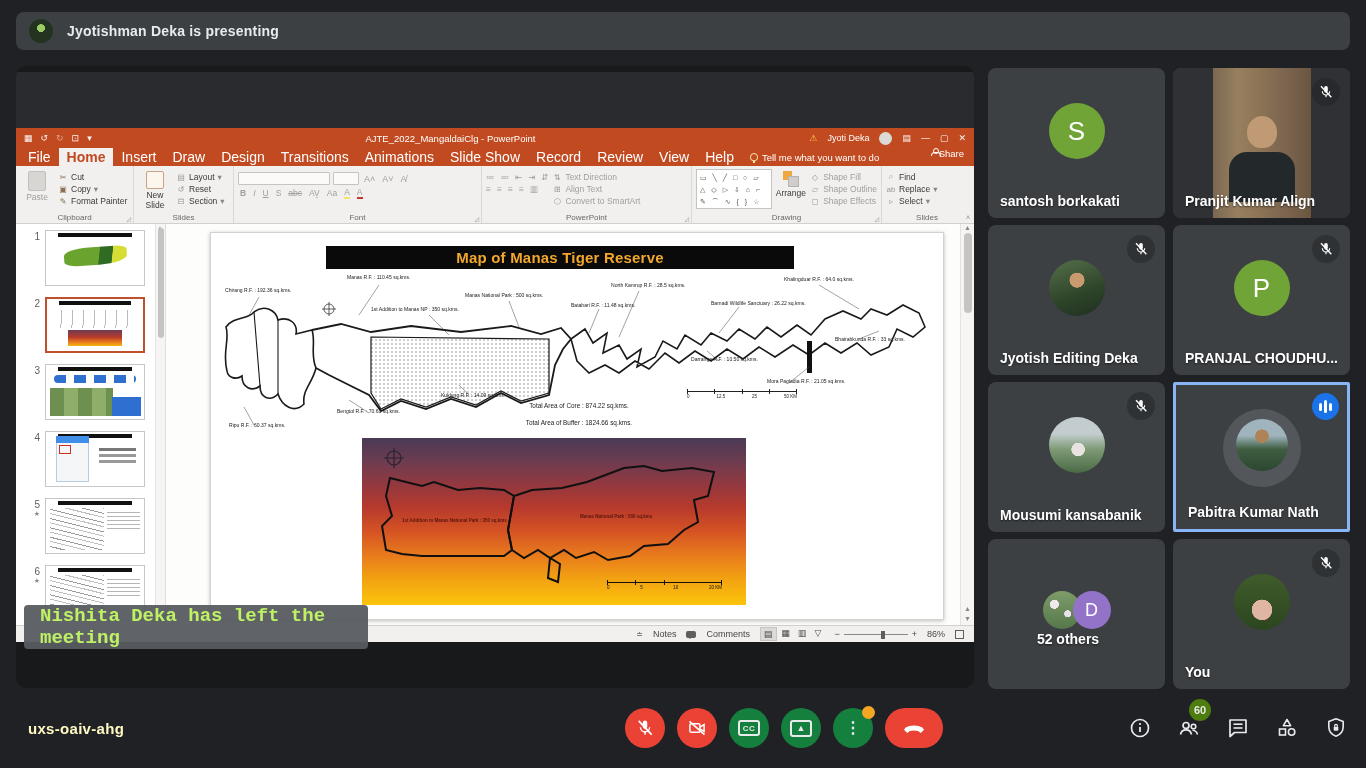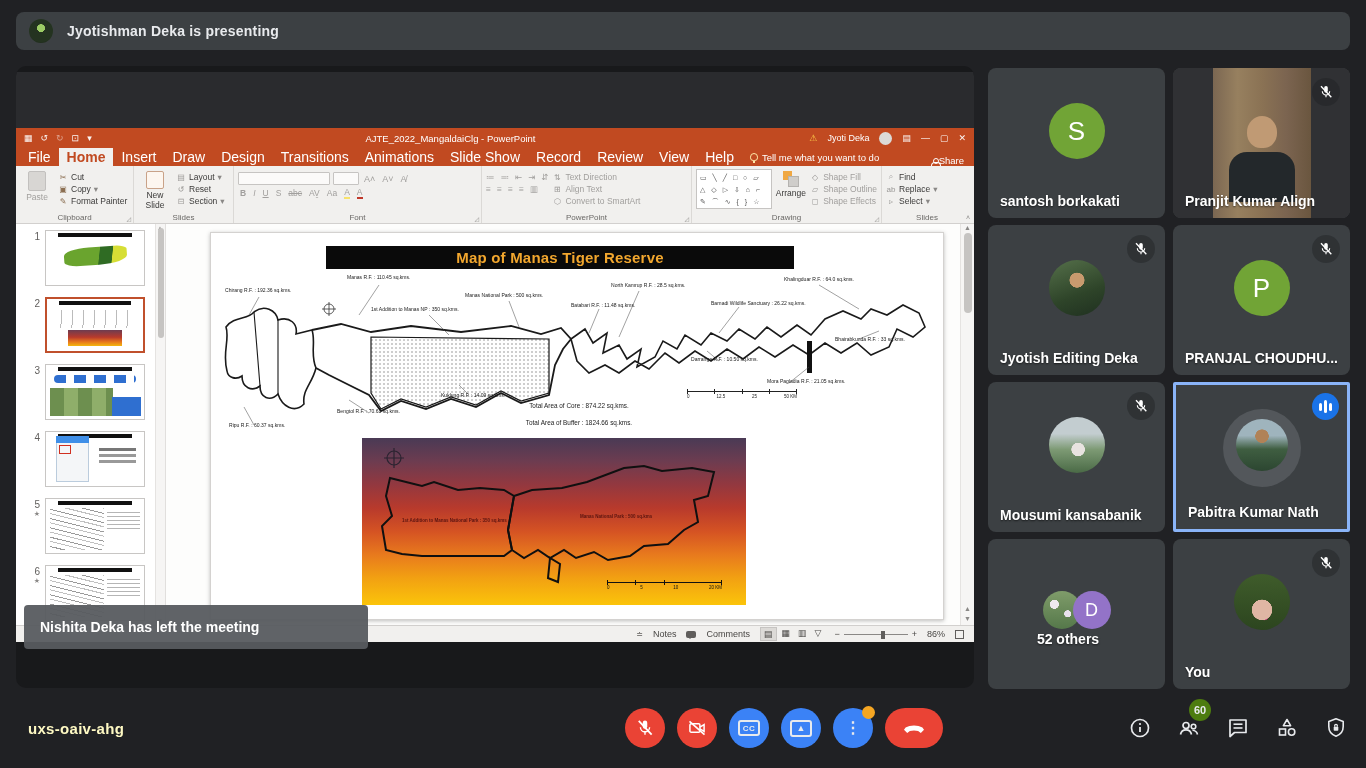--- a/index.html
+++ b/index.html
@@ -28,21 +28,21 @@
   .tb-avatar { width:13px; height:13px; border-radius:50%; background:#dcdad7; }
   .winbtn { font-size:9px; opacity:.95; }
 
   .ppt-menubar { height:18px; background:#c14a21; display:flex; align-items:stretch; padding-left:4px; color:#fff; }
   .mtab { padding:0 8px; font-size:14px; display:flex; align-items:center; cursor:default; }
   .mtab.active { background:#f1f0ee; color:#c14a21; font-weight:bold; }
   .tellme { display:flex; align-items:center; gap:4px; padding:0 8px; font-size:9.5px; }
   .bulb { width:8px; height:8px; border:1px solid #ffe9a8; border-radius:50% 50% 40% 40%; position:relative; }
   .bulb:after { content:""; position:absolute; left:2px; bottom:-3px; width:2px; height:2px; background:#ffe9a8; }
   .mspacer { flex:1; }
-  .share-btn { display:flex; align-items:flex-end; padding:0 10px; font-size:9.5px; }
+  .share-btn { display:flex; align-items:flex-start; padding:0 10px; font-size:9.5px; }
   .person-ic { width:8px; height:8px; position:relative; }
   .person-ic:before { content:""; position:absolute; left:2px; top:0; width:4px; height:4px; border:1px solid #fff; border-radius:50%; }
   .person-ic:after { content:""; position:absolute; left:0; bottom:0; width:8px; height:3px; border:1px solid #fff; border-bottom:none; border-radius:4px 4px 0 0; }
 
   .ribbon { height:58px; background:#f1f0ee; border-bottom:1px solid #d2d0ce; display:flex; position:relative; }
   .rgroup { position:relative; border-right:1px solid #dbd9d6; padding:3px 4px 12px 4px; display:flex; gap:4px; }
   .rg-label { position:absolute; bottom:1px; left:0; right:0; text-align:center; font-size:8px; color:#6a6866; }
   .launcher { position:absolute; bottom:1px; right:2px; font-size:6px; color:#8a8886; }
   .bigbtn { display:flex; flex-direction:column; align-items:center; justify-content:flex-start; gap:2px; width:34px; padding-top:2px; }
   .bigicon { width:18px; height:20px; background:#d8d6d3; border:1px solid #c2c0be; border-radius:2px; }
@@ -138,21 +138,21 @@
   .views span { padding:1px 3px; }
   .views .pressed { background:#dcdad7; border:1px solid #c6c4c2; }
   .zoomline { display:flex; align-items:center; gap:4px; }
   .ztrack { width:64px; height:1px; background:#8a8886; position:relative; }
   .zhandle { position:absolute; left:58%; top:-3px; width:4px; height:8px; background:#605e5c; }
   .fit-ic { width:9px; height:9px; border:1px solid #605e5c; display:inline-block; }
 
   
   .toast { position:absolute; left:8px; top:539px; width:344px; height:44px; background:rgba(87,91,95,.95);
     border-radius:4px; display:flex; align-items:center; padding-left:16px; }
-  .toast span { color:#ffffff; font-size:14px; font-weight:bold; }
+  .toast span { color:#bef264; font-size:19px; font-weight:bold;font-family:Liberation Mono, monospace; }
 
   
   .tiles { position:absolute; left:988px; top:68px; display:grid;
     grid-template-columns:177px 177px; grid-template-rows:repeat(4,150px); column-gap:8px; row-gap:7px; }
   .tile { position:relative; background:#3c4043; border-radius:8px; overflow:hidden; }
   .tile.speaking { border:3px solid #8ab4f8; border-radius:2px; }
   .tile-name { position:absolute; left:12px; bottom:9px; color:#fff; font-size:14px; font-weight:bold;
     text-shadow:0 1px 2px rgba(0,0,0,.6); white-space:nowrap; max-width:160px; overflow:hidden; }
   .tile.group .tile-name { left:0; right:0; bottom:auto; top:92px; text-align:center; font-weight:bold; }
   .avatar { position:absolute; left:50%; top:42%; transform:translate(-50%,-50%); width:56px; height:56px;
@@ -184,21 +184,21 @@
   .ph-pabitra { background: radial-gradient(circle at 50% 33%, #b08257 0 15%, transparent 16%),
     linear-gradient(180deg, #9fb4bd 0 32%, #3f5e41 58%, #2c4631); }
   .ph-you { background: radial-gradient(circle at 50% 64%, #dfb6a4 0 22%, transparent 23%),
     radial-gradient(circle at 54% 74%, #c2387f 0 9%, transparent 10%),
     linear-gradient(180deg, #3f5c2b, #2c451f); }
 
   
   .bottombar { position:absolute; left:0; bottom:0; width:1366px; height:80px; display:flex; align-items:center; }
   .meet-code { position:absolute; left:28px; color:#fef9c3; font-size:15px; font-weight:bold; letter-spacing:.3px; }
   .controls { position:absolute; left:50%; transform:translateX(-58px); display:flex; gap:12px; align-items:center; }
-  .ctl { width:40px; height:40px; border-radius:50%; background:#3b82f6; display:flex; align-items:center; justify-content:center; position:relative; }
+  .ctl { width:40px; height:40px; border-radius:50%; background:#15803d; display:flex; align-items:center; justify-content:center; position:relative; }
   .ctl.red { background:#ea4335; }
   .ctl.end { width:58px; border-radius:22px; }
   .cc-box { width:22px; height:16px; border:2px solid #e8eaed; border-radius:3px; color:#e8eaed;
     font-size:8px; font-weight:bold; display:flex; align-items:center; justify-content:center; letter-spacing:.5px; }
   .present-box { width:22px; height:17px; border:2px solid #e8eaed; border-radius:3px; color:#e8eaed;
     font-size:9px; display:flex; align-items:center; justify-content:center; }
   .dots { color:#e8eaed; font-size:16px; font-weight:bold; line-height:0; letter-spacing:0; }
   .notif-dot { position:absolute; top:-2px; right:-2px; width:13px; height:13px; border-radius:50%; background:#f5a623; }
   .right-icons { position:absolute; right:18px; display:flex; gap:25px; align-items:center; }
   .ric-wrap { position:relative; }

